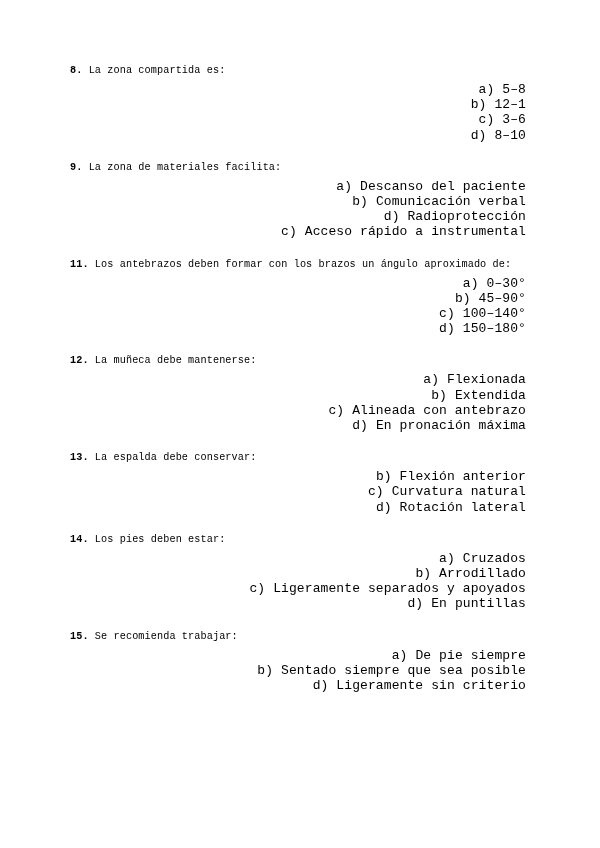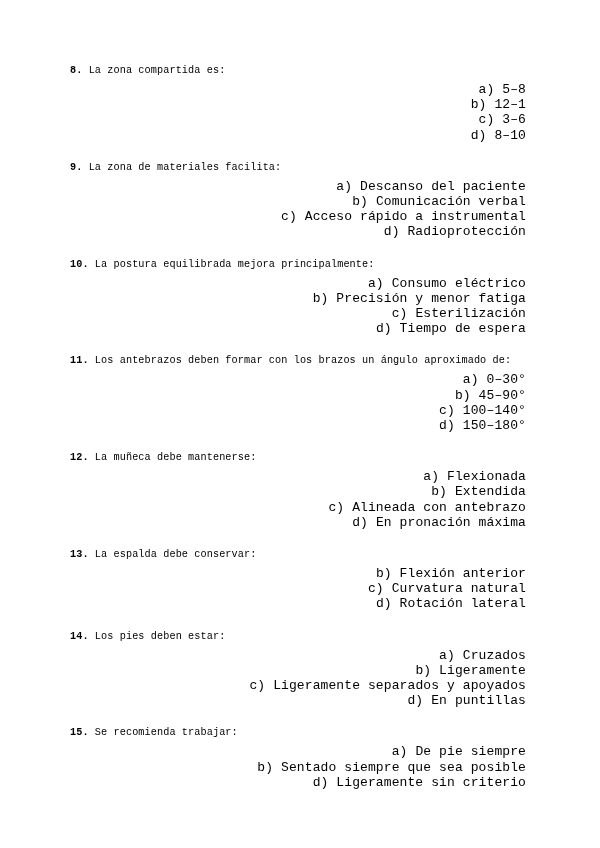--- a/index.html
+++ b/index.html
@@ -61,31 +61,22 @@
           <li class="option">b) 12–1</li>
           <li class="option">c) 3–6</li>
           <li class="option">d) 8–10</li>
         </ul>
       </div>
       <div class="question-block">
         <p class="question-stem"><span class="question-number">9.</span> <span class="question-text">La zona de materiales facilita:</span></p>
         <ul class="options">
           <li class="option">a) Descanso del paciente</li>
           <li class="option">b) Comunicación verbal</li>
+          <li class="option">d) Radioprotección</li>
           <li class="option">c) Acceso rápido a instrumental</li>
-          <li class="option">d) Radioprotección</li>
-        </ul>
-      </div>
-      <div class="question-block">
-        <p class="question-stem"><span class="question-number">10.</span> <span class="question-text">La postura equilibrada mejora principalmente:</span></p>
-        <ul class="options">
-          <li class="option">a) Consumo eléctrico</li>
-          <li class="option">b) Precisión y menor fatiga</li>
-          <li class="option">c) Esterilización</li>
-          <li class="option">d) Tiempo de espera</li>
         </ul>
       </div>
       <div class="question-block">
         <p class="question-stem"><span class="question-number">11.</span> <span class="question-text">Los antebrazos deben formar con los brazos un ángulo aproximado de:</span></p>
         <ul class="options">
           <li class="option">a) 0–30°</li>
           <li class="option">b) 45–90°</li>
           <li class="option">c) 100–140°</li>
           <li class="option">d) 150–180°</li>
         </ul>
@@ -104,21 +95,21 @@
         <ul class="options">
           <li class="option">b) Flexión anterior</li>
           <li class="option">c) Curvatura natural</li>
           <li class="option">d) Rotación lateral</li>
         </ul>
       </div>
       <div class="question-block">
         <p class="question-stem"><span class="question-number">14.</span> <span class="question-text">Los pies deben estar:</span></p>
         <ul class="options">
           <li class="option">a) Cruzados</li>
-          <li class="option">b) Ligeramente</li>
+          <li class="option">b) Arrodillado</li>
           <li class="option">c) Ligeramente separados y apoyados</li>
           <li class="option">d) En puntillas</li>
         </ul>
       </div>
       <div class="question-block">
         <p class="question-stem"><span class="question-number">15.</span> <span class="question-text">Se recomienda trabajar:</span></p>
         <ul class="options">
           <li class="option">a) De pie siempre</li>
           <li class="option">b) Sentado siempre que sea posible</li>
           <li class="option">d) Ligeramente sin criterio</li>

